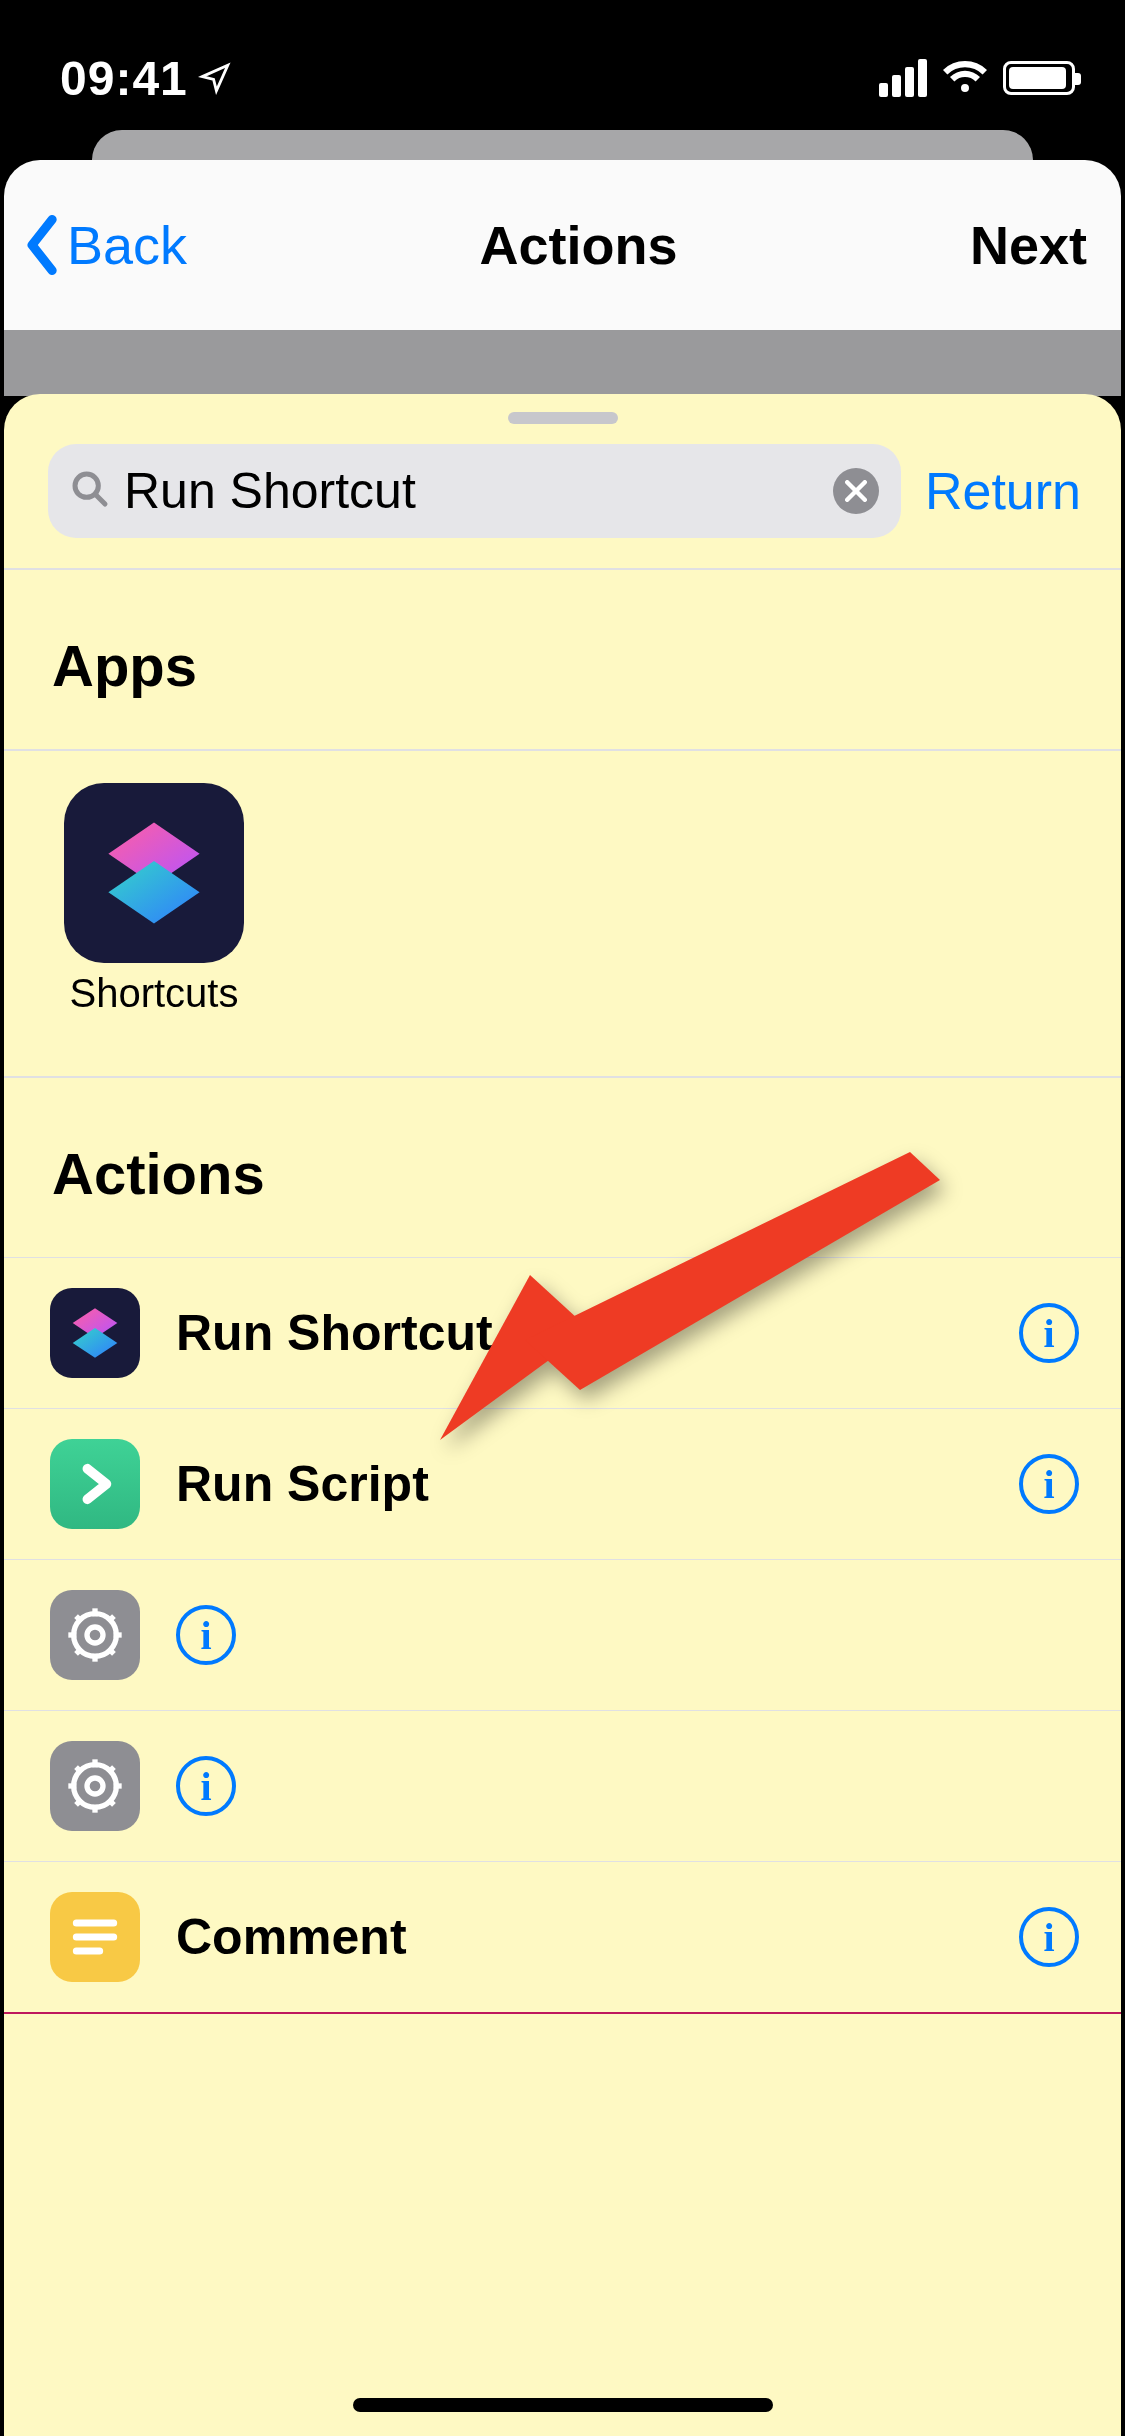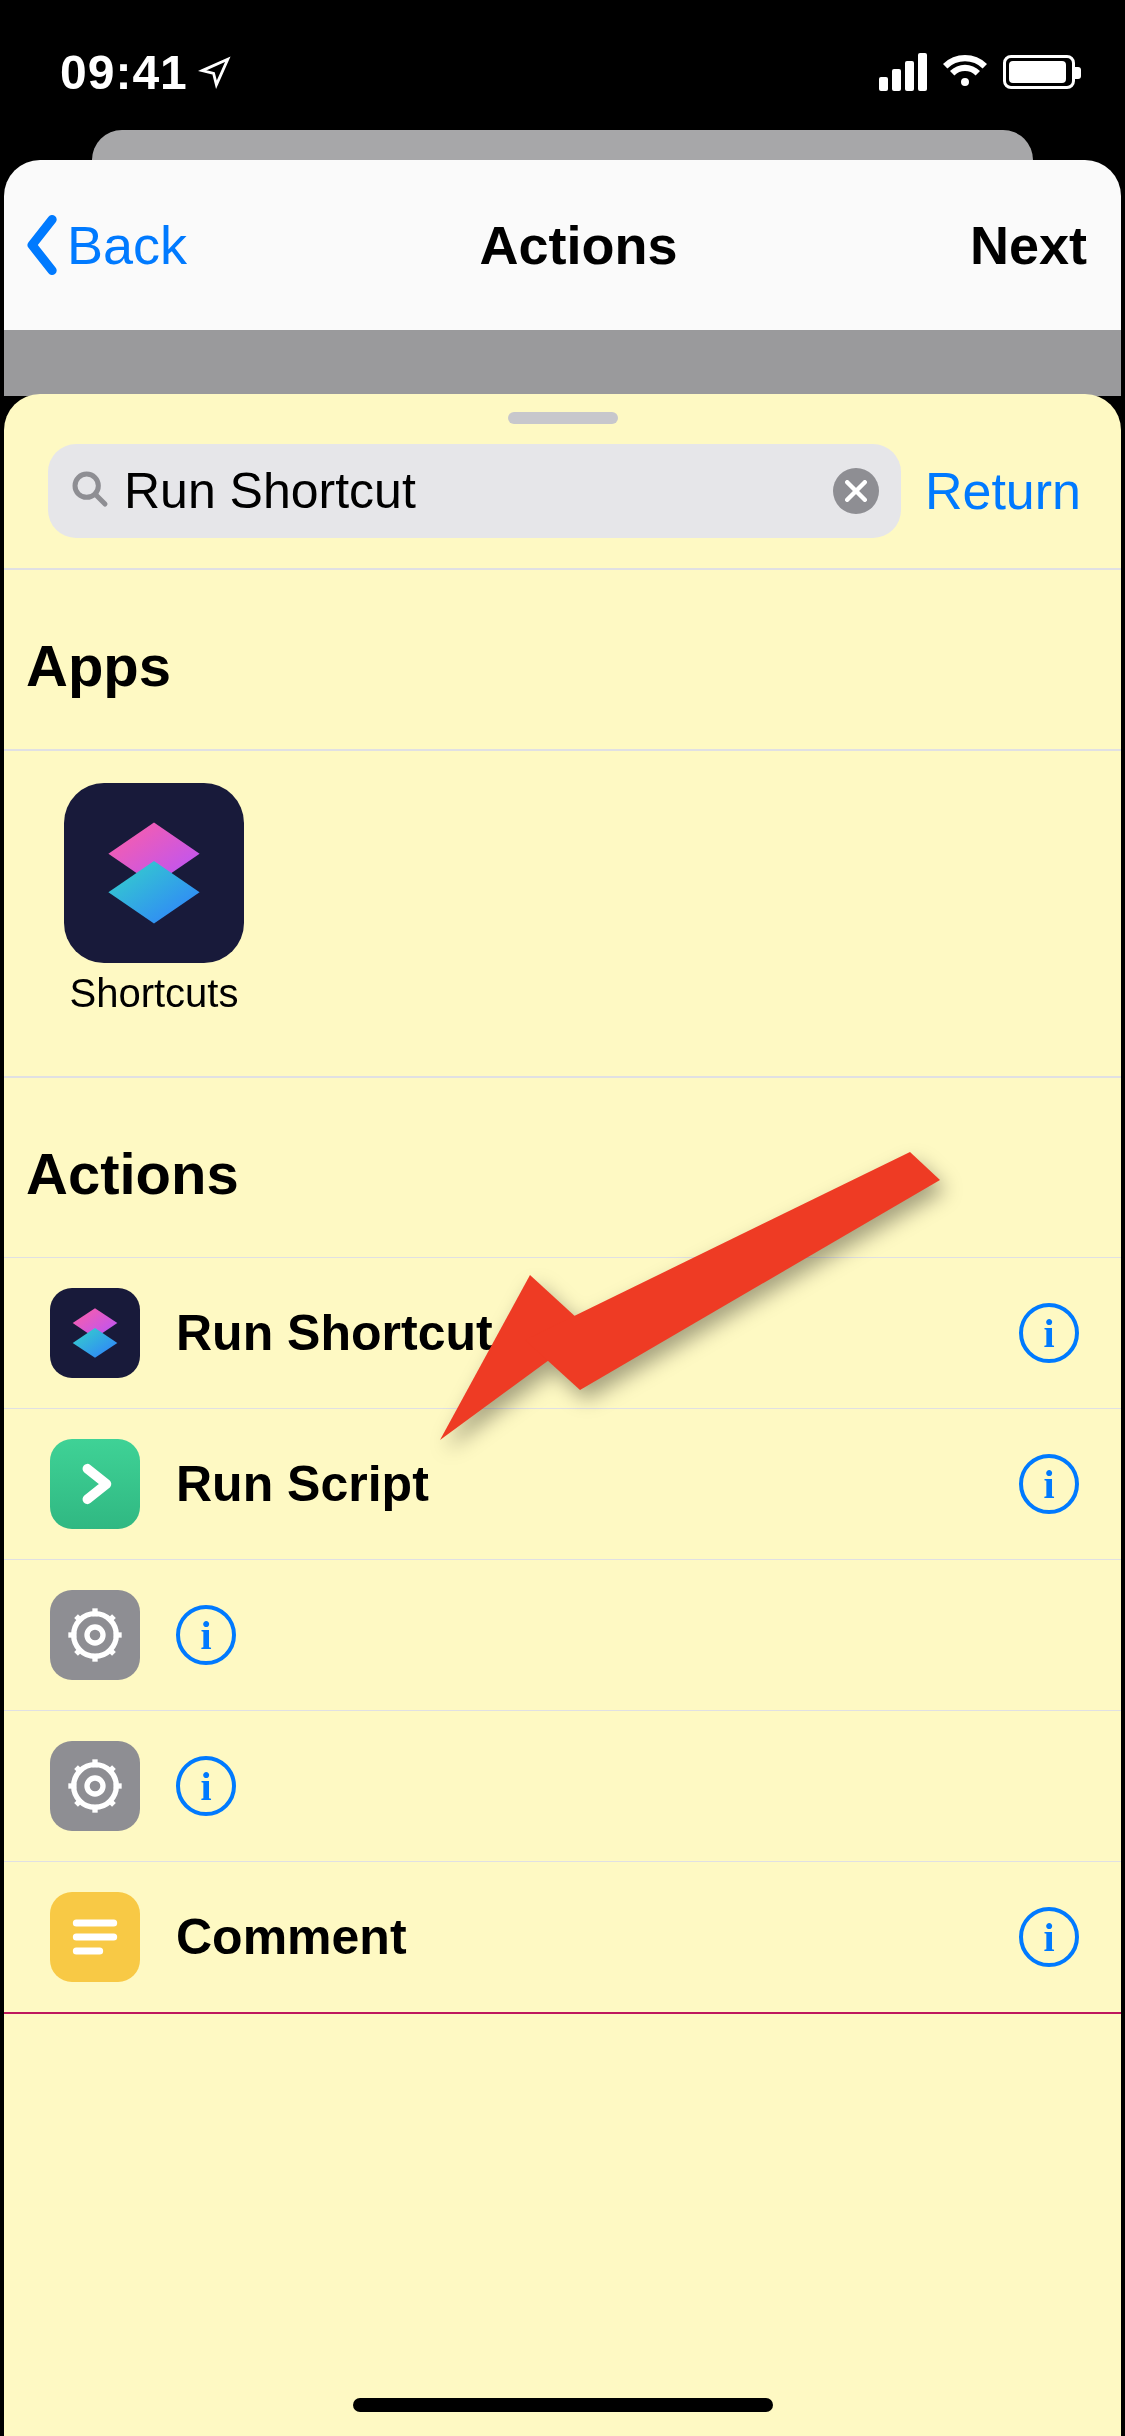--- a/index.html
+++ b/index.html
@@ -1,20 +1,20 @@
 <!DOCTYPE html>
 <html><head>
 <meta charset="utf-8">
 <style>
   * { margin: 0; padding: 0; box-sizing: border-box; font-family: -apple-system, BlinkMacSystemFont, "Segoe UI", Helvetica, Arial, sans-serif; }
   html, body { width: 1125px; height: 2436px; background: #000; }
   .device { position: relative; width: 1125px; height: 2436px; overflow: hidden; background: #000; }
 
   
-  .status-bar { position: absolute; top: 6px; left: 0; right: 0; height: 132px; display: flex; align-items: center; justify-content: space-between; padding: 0 50px 0 60px; color: #fff; }
+  .status-bar { position: absolute; top: 12px; left: 0; right: 0; height: 132px; display: flex; align-items: center; justify-content: space-between; padding: 0 50px 0 60px; color: #fff; }
   .status-time { font-size: 48px; font-weight: 600; letter-spacing: 1px; display: flex; align-items: center; gap: 10px; }
   .status-right { display: flex; align-items: center; gap: 14px; }
   .location-icon svg { width: 34px; height: 34px; }
   .signal-bars { display: flex; align-items: flex-end; gap: 4px; }
   .signal-bars span { width: 9px; background: #fff; border-radius: 2px; }
   .signal-bars span:nth-child(1){height:14px}
   .signal-bars span:nth-child(2){height:22px}
   .signal-bars span:nth-child(3){height:30px}
   .signal-bars span:nth-child(4){height:38px}
   .wifi-icon svg { width: 48px; height: 48px; }
@@ -41,21 +41,21 @@
   .search-field { flex:1; background:#e6e6e9; border-radius:28px; height:94px; display:flex; align-items:center; padding:0 22px; gap:14px; }
   .search-field .mag svg { width:40px; height:40px; }
   .search-text { font-size:50px; color:#000; flex:1; }
   .clear-btn { width:46px; height:46px; border-radius:50%; background:#8e8e93; display:flex; align-items:center; justify-content:center; }
   .clear-btn svg { width:22px; height:22px; }
   .cancel-text { color:#007aff; font-size:52px; }
 
   .divider { height:2px; background:#e0e0e3; }
 
   .section { padding: 0 0 0 0; }
-  .section-title { font-size:58px; font-weight:800; color:#000; padding: 62px 22px 50px; }
+  .section-title { font-size:58px; font-weight:800; color:#000; padding: 62px 48px 50px; }
 
   
   .apps { padding: 32px 60px 60px; display:flex; }
   .app-item { display:flex; flex-direction:column; align-items:center; gap:8px; }
   .app-icon-lg { width:180px; height:180px; border-radius:40px; background:#181a3a; display:flex; align-items:center; justify-content:center; }
   .app-icon-lg svg { width:120px; height:120px; }
   .app-label { font-size:40px; color:#000; }
 
   
   .list { }

